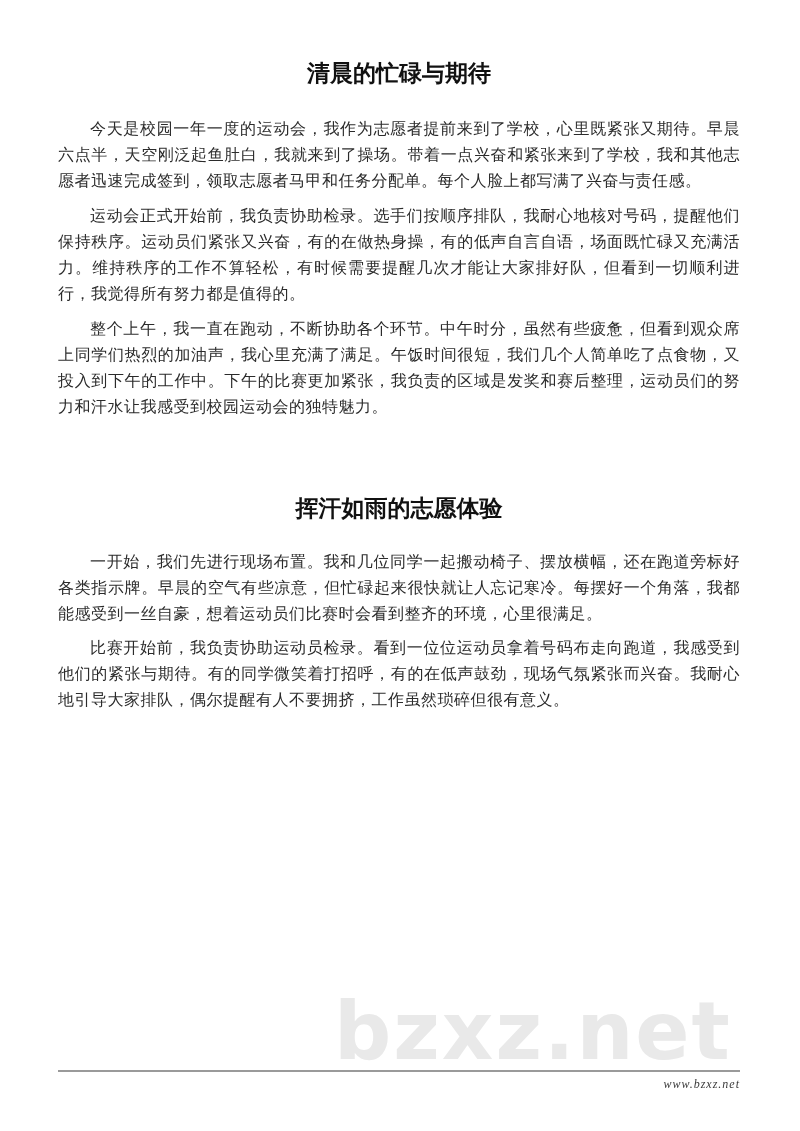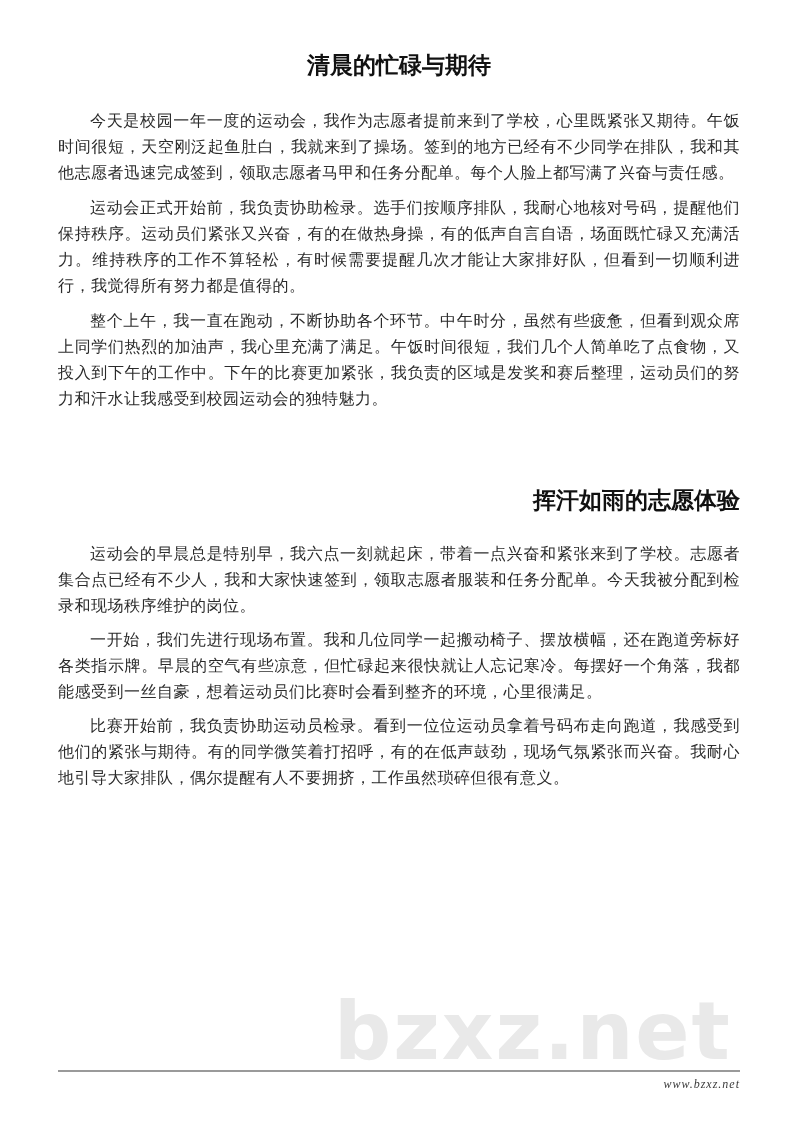--- a/index.html
+++ b/index.html
@@ -26,21 +26,21 @@
     font-size: 80px;
     letter-spacing: 2px;
     color: #e9e9e9;
     user-select: none;
     white-space: nowrap;
   }
   .content {
     position: absolute;
     z-index: 1;
     left: 58px;
-    top: 8px;
+    top: 16px;
     width: 682px;
     padding-top: 44px;
   }
   .essay-title {
     margin: 0 0 28px 0;
     text-align: center;
     font-size: 23px;
     line-height: 28px;
     font-weight: bold;
     color: #111111;
@@ -51,21 +51,20 @@
     line-height: 26px;
     text-align: justify;
     text-indent: 2em;
     letter-spacing: 0.5px;
   }
   .essay-2 {
     margin-top: 75px;
   }
   .essay-2 .essay-title {
     margin-bottom: 26px;
-    text-align: right;
   }
   .essay-2 p {
     margin-bottom: 8px;
   }
   .footer-line {
     position: absolute;
     z-index: 2;
     left: 58px;
     top: 1070px;
     width: 682px;
@@ -87,28 +86,27 @@
 <body>
 
 <div class="page">
 
   <div class="watermark">bzxz.net</div>
 
   <div class="content">
 
     <section class="essay essay-1">
       <h1 class="essay-title">清晨的忙碌与期待</h1>
-      <p>今天是校园一年一度的运动会，我作为志愿者提前来到了学校，心里既紧张又期待。午饭时间很短，天空刚泛起鱼肚白，我就来到了操场。签到的地方已经有不少同学在排队，我和其他志愿者迅速完成签到，领取志愿者马甲和任务分配单。每个人脸上都写满了兴奋与责任感。</p>
+      <p>今天是校园一年一度的运动会，我作为志愿者提前来到了学校，心里既紧张又期待。早晨六点半，天空刚泛起鱼肚白，我就来到了操场。带着一点兴奋和紧张来到了学校，我和其他志愿者迅速完成签到，领取志愿者马甲和任务分配单。每个人脸上都写满了兴奋与责任感。</p>
       <p>运动会正式开始前，我负责协助检录。选手们按顺序排队，我耐心地核对号码，提醒他们保持秩序。运动员们紧张又兴奋，有的在做热身操，有的低声自言自语，场面既忙碌又充满活力。维持秩序的工作不算轻松，有时候需要提醒几次才能让大家排好队，但看到一切顺利进行，我觉得所有努力都是值得的。</p>
       <p>整个上午，我一直在跑动，不断协助各个环节。中午时分，虽然有些疲惫，但看到观众席上同学们热烈的加油声，我心里充满了满足。午饭时间很短，我们几个人简单吃了点食物，又投入到下午的工作中。下午的比赛更加紧张，我负责的区域是发奖和赛后整理，运动员们的努力和汗水让我感受到校园运动会的独特魅力。</p>
     </section>
 
     <section class="essay essay-2">
       <h1 class="essay-title">挥汗如雨的志愿体验</h1>
-      <p>运动会的早晨总是特别早，我六点一刻就起床，带着一点兴奋和紧张来到了学校。志愿者集合点已经有不少人，我和大家快速签到，领取志愿者服装和任务分配单。今天我被分配到检录和现场秩序维护的岗位。</p>
       <p>一开始，我们先进行现场布置。我和几位同学一起搬动椅子、摆放横幅，还在跑道旁标好各类指示牌。早晨的空气有些凉意，但忙碌起来很快就让人忘记寒冷。每摆好一个角落，我都能感受到一丝自豪，想着运动员们比赛时会看到整齐的环境，心里很满足。</p>
       <p>比赛开始前，我负责协助运动员检录。看到一位位运动员拿着号码布走向跑道，我感受到他们的紧张与期待。有的同学微笑着打招呼，有的在低声鼓劲，现场气氛紧张而兴奋。我耐心地引导大家排队，偶尔提醒有人不要拥挤，工作虽然琐碎但很有意义。</p>
     </section>
 
   </div>
 
   <div class="footer-line"></div>
 
   <div class="footer-url">www.bzxz.net</div>
 

